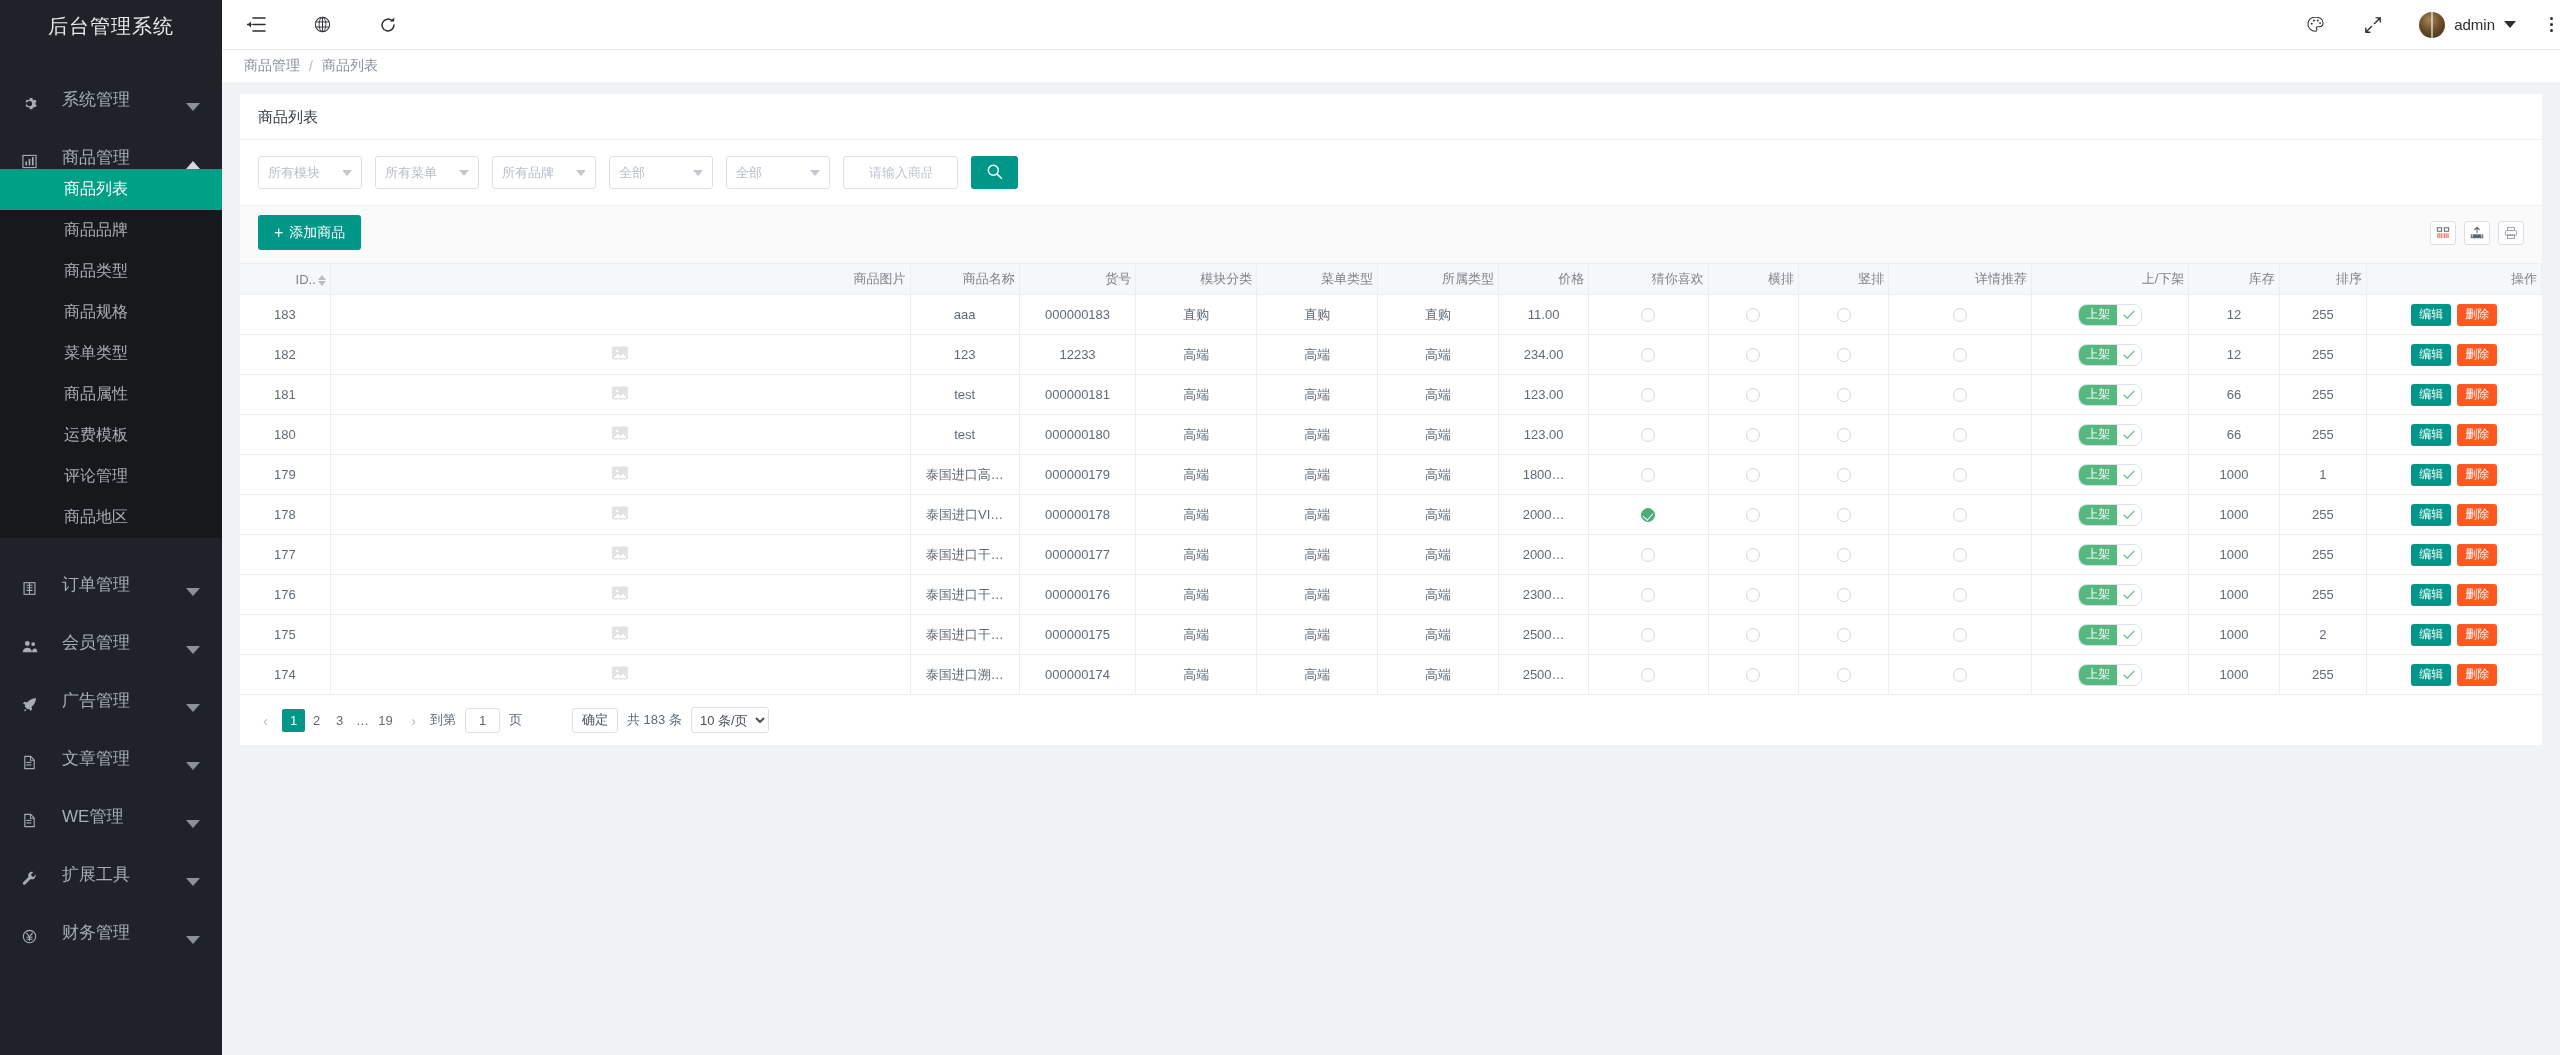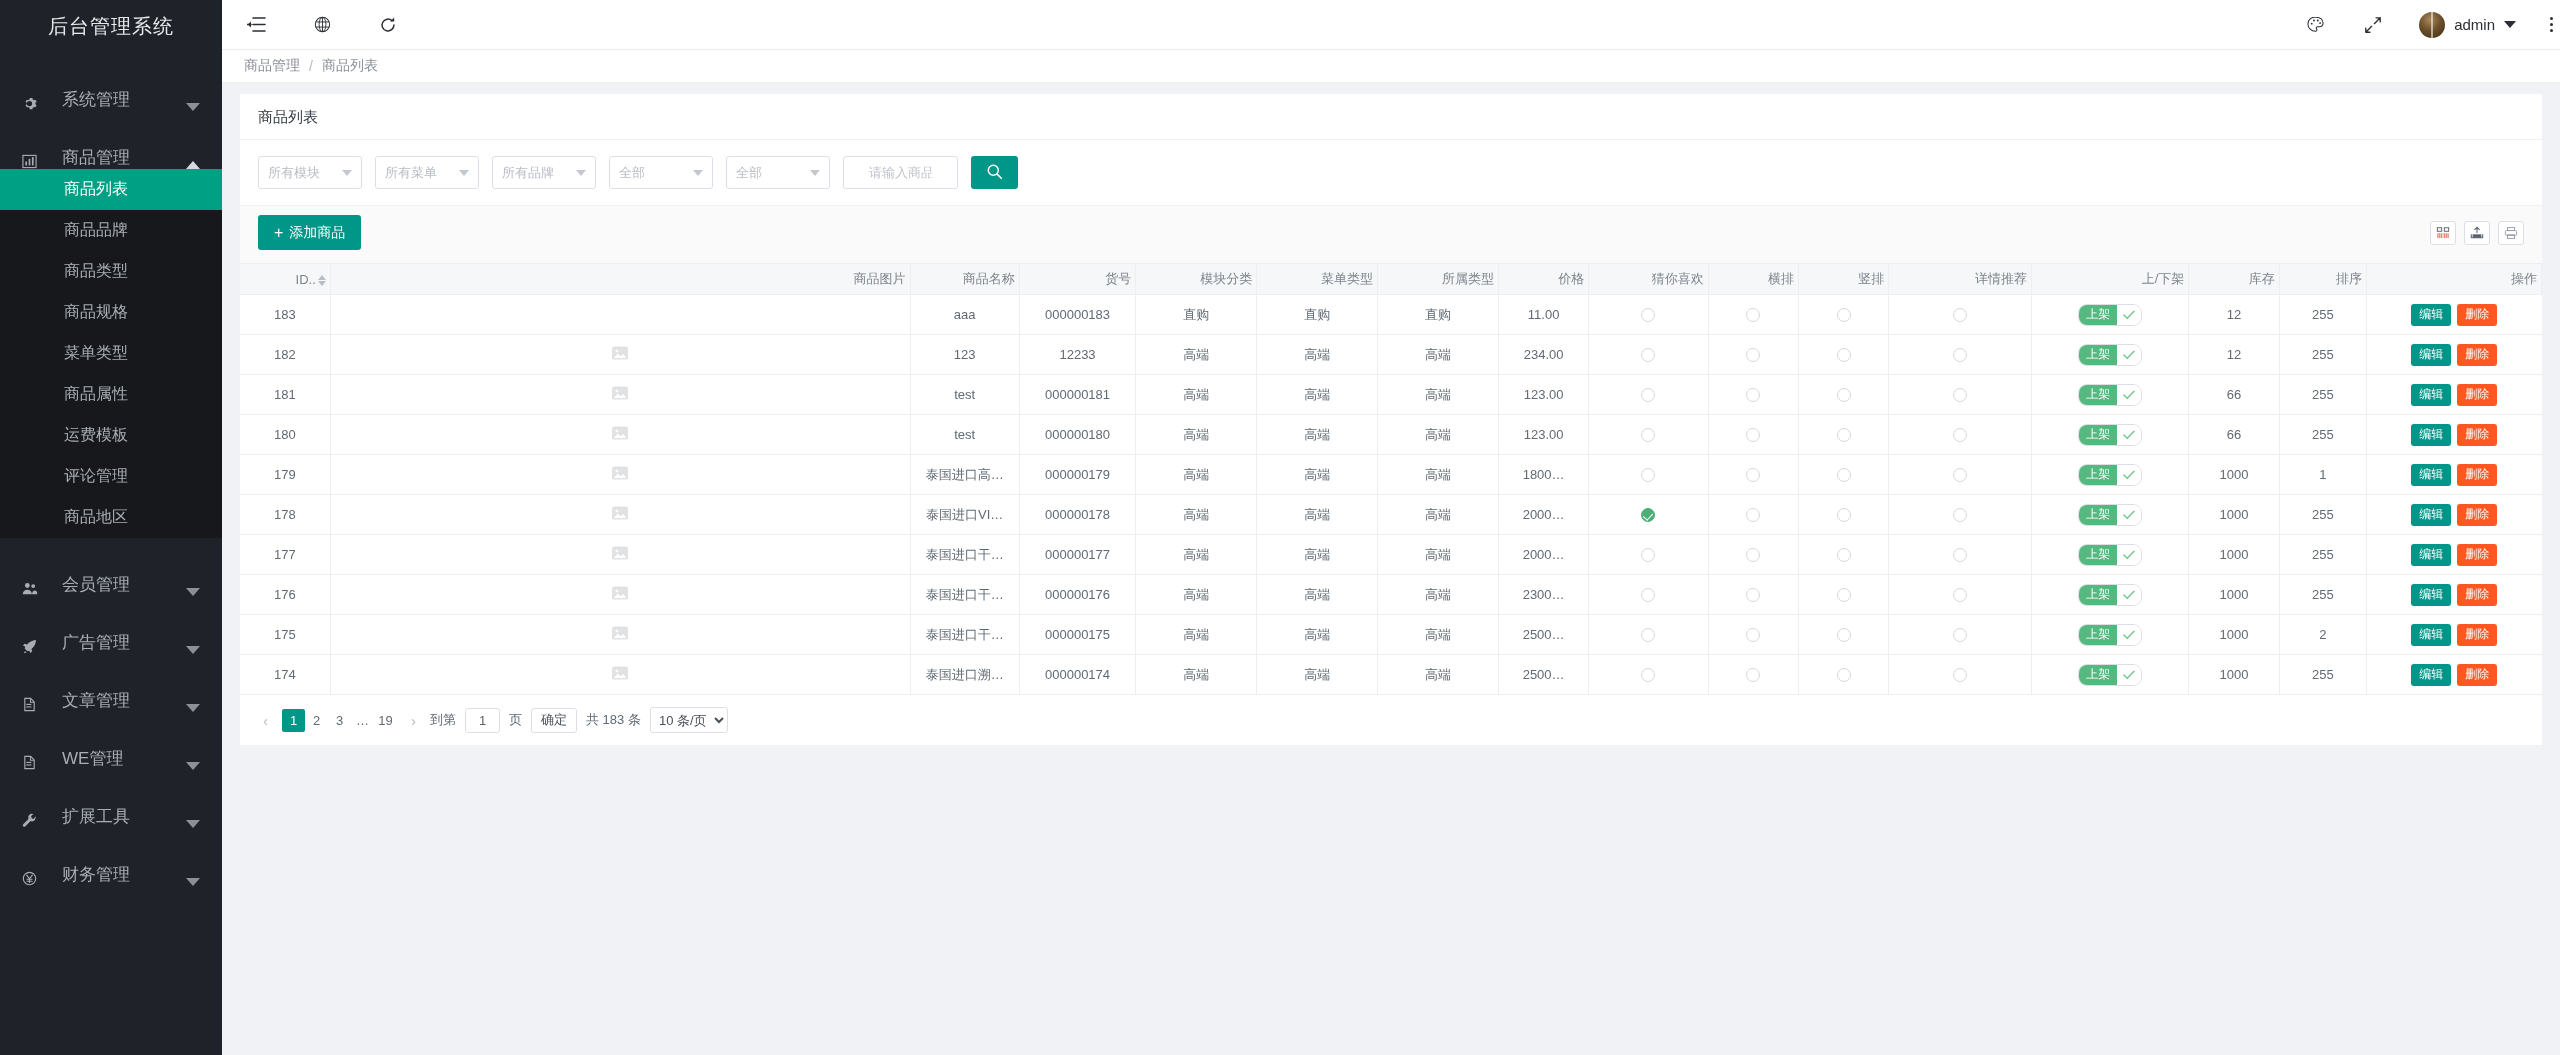--- a/index.html
+++ b/index.html
@@ -198,20 +198,21 @@
   .pg-num.active { background: #009688; color: #fff; }
   .pg-jump-inp {
     width: 35px; height: 25px; border: 1px solid #dcdfe6; border-radius: 3px;
     text-align: center; font-size: 13px; color: #606266; outline: none;
     font-family: "Liberation Sans", sans-serif;
   }
   .pg-confirm {
     height: 25px; border: 1px solid #dcdfe6; background: #fff; border-radius: 3px;
     padding: 0 9px; font-size: 13px; color: #4a5158; cursor: pointer;
     font-family: "Liberation Sans", sans-serif;
+    margin-left: 41px;
   }
   .pg-size {
     height: 26px; border: 1px solid #dcdfe6; border-radius: 3px; background: #fff;
     font-size: 13px; color: #4a5158; padding: 0 4px; outline: none;
     font-family: "Liberation Sans", sans-serif; cursor: pointer;
   }
 </style>
 </head>
 <body>
 
@@ -245,20 +246,33 @@
         <div class="submenu">
           <div class="submenu-item active">商品列表</div>
           <div class="submenu-item">商品品牌</div>
           <div class="submenu-item">商品类型</div>
           <div class="submenu-item">商品规格</div>
           <div class="submenu-item">菜单类型</div>
           <div class="submenu-item">商品属性</div>
           <div class="submenu-item">运费模板</div>
           <div class="submenu-item">评论管理</div>
           <div class="submenu-item">商品地区</div>
+        </div>
+      </div>
+      <div class="menu-group">
+        <div class="menu-item">
+          <span class="mi-icon">
+            <svg width="15" height="15" viewBox="0 0 16 16">
+              <rect x="2.2" y="1.8" width="11.6" height="12.4" fill="none" stroke="currentColor" stroke-width="1.2"></rect>
+              <path d="M4.8 4.6h6.4M4.8 7.3h6.4M4.8 10h6.4" stroke="currentColor" stroke-width="1.1"></path>
+              <path d="M8 1.8v12.4" stroke="currentColor" stroke-width="1.1"></path>
+            </svg>
+          </span>
+          <span class="mi-label">订单管理</span>
+          <span class="mi-arrow"></span>
         </div>
       </div>
       <div class="menu-group">
         <div class="menu-item">
           <span class="mi-icon">
             <svg width="16" height="15" viewBox="0 0 18 16">
               <circle cx="6" cy="4.6" r="2.7" fill="currentColor"></circle>
               <circle cx="12.6" cy="5.3" r="2.2" fill="currentColor"></circle>
               <path d="M0.8 14.4c0-2.9 2.3-5 5.2-5s5.2 2.1 5.2 5z" fill="currentColor"></path>
               <path d="M11.3 14.4c0-2.4 1.2-4.2 3.3-4.2 1.6 0 2.6 1.5 2.6 4.2z" fill="currentColor"></path>

